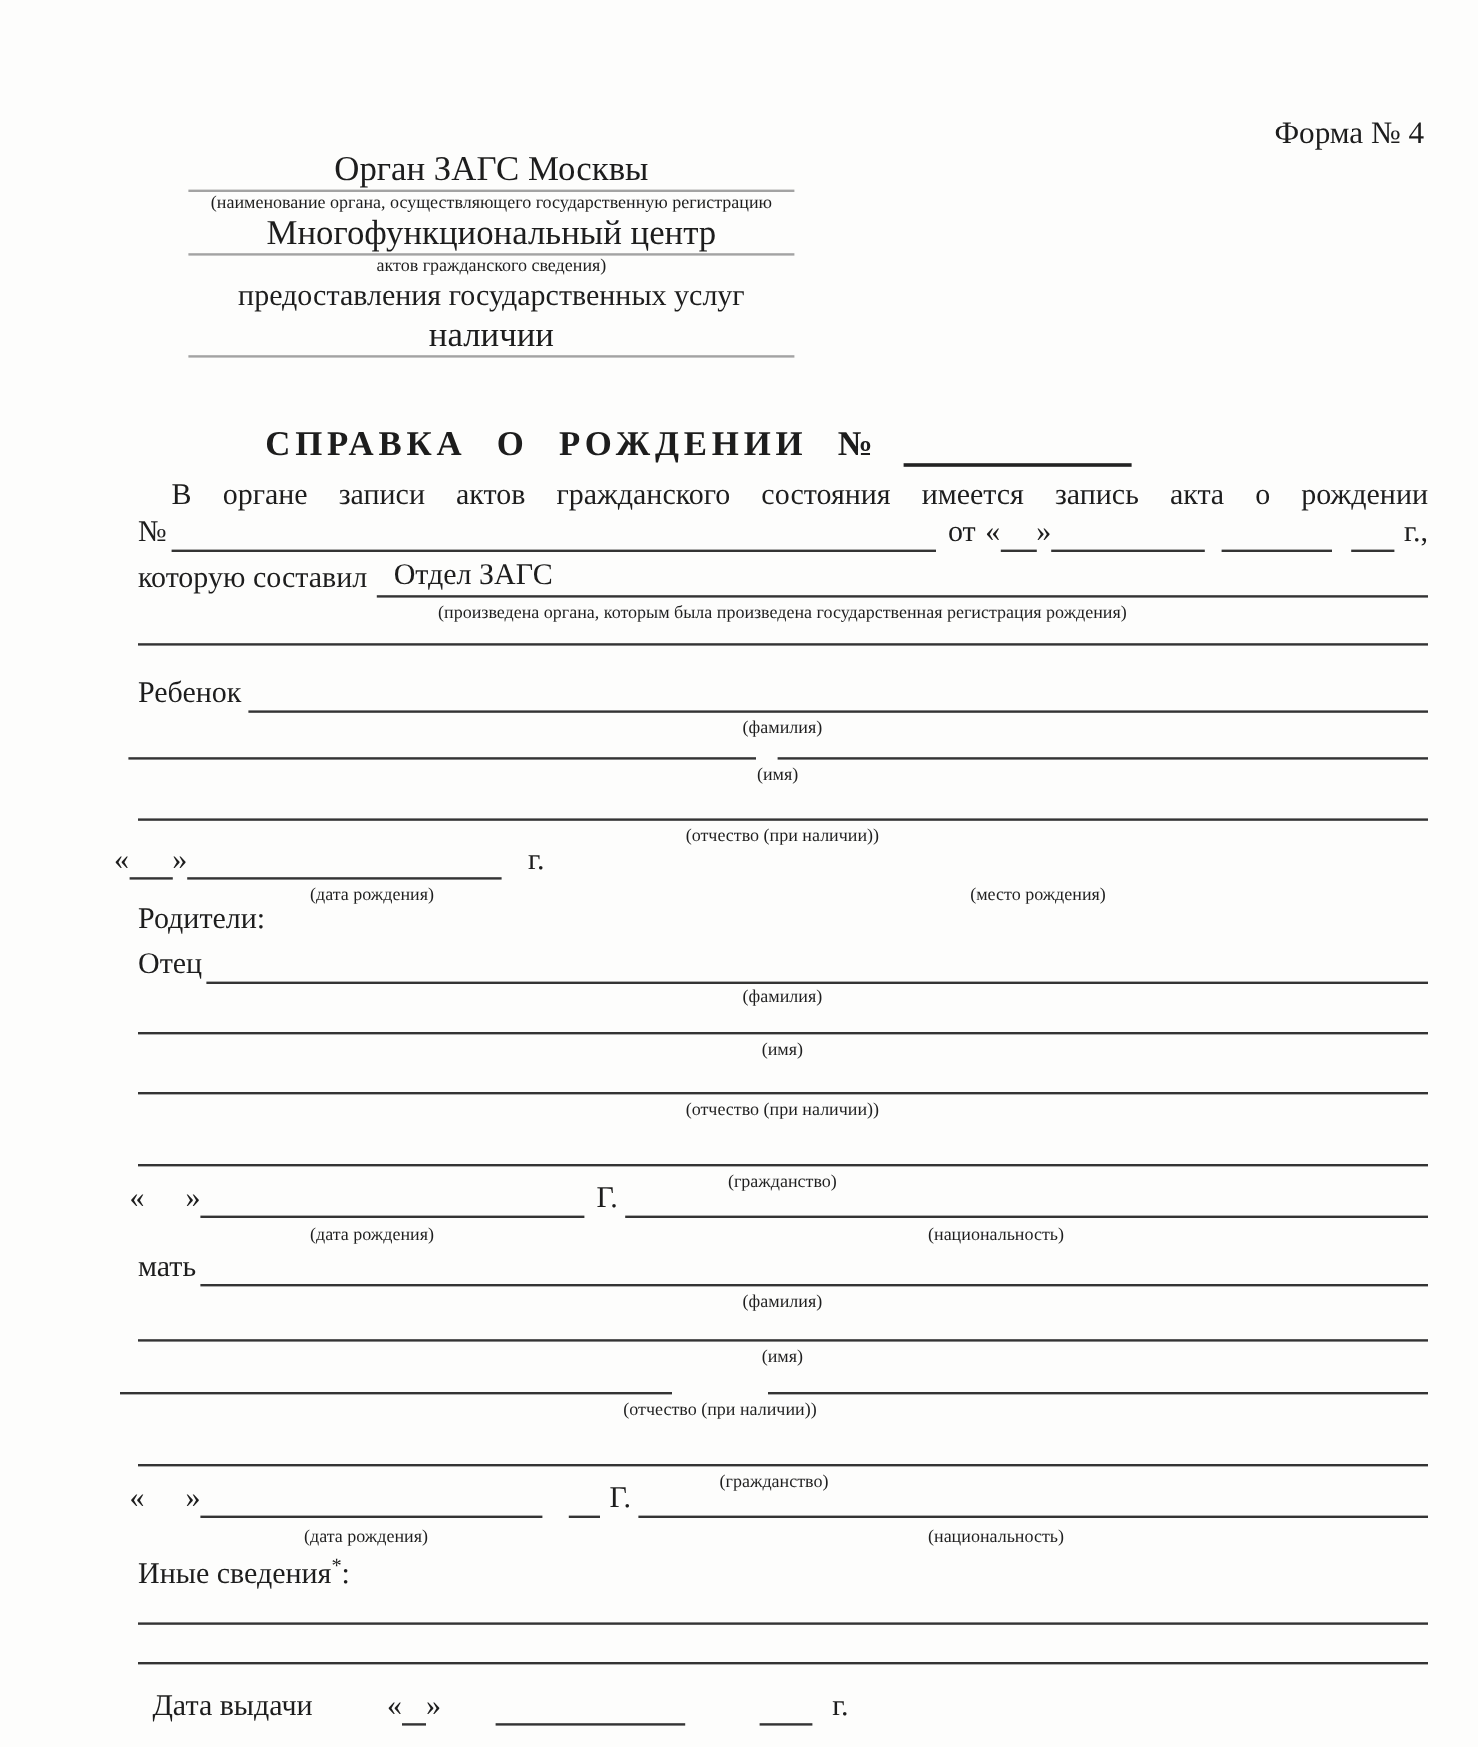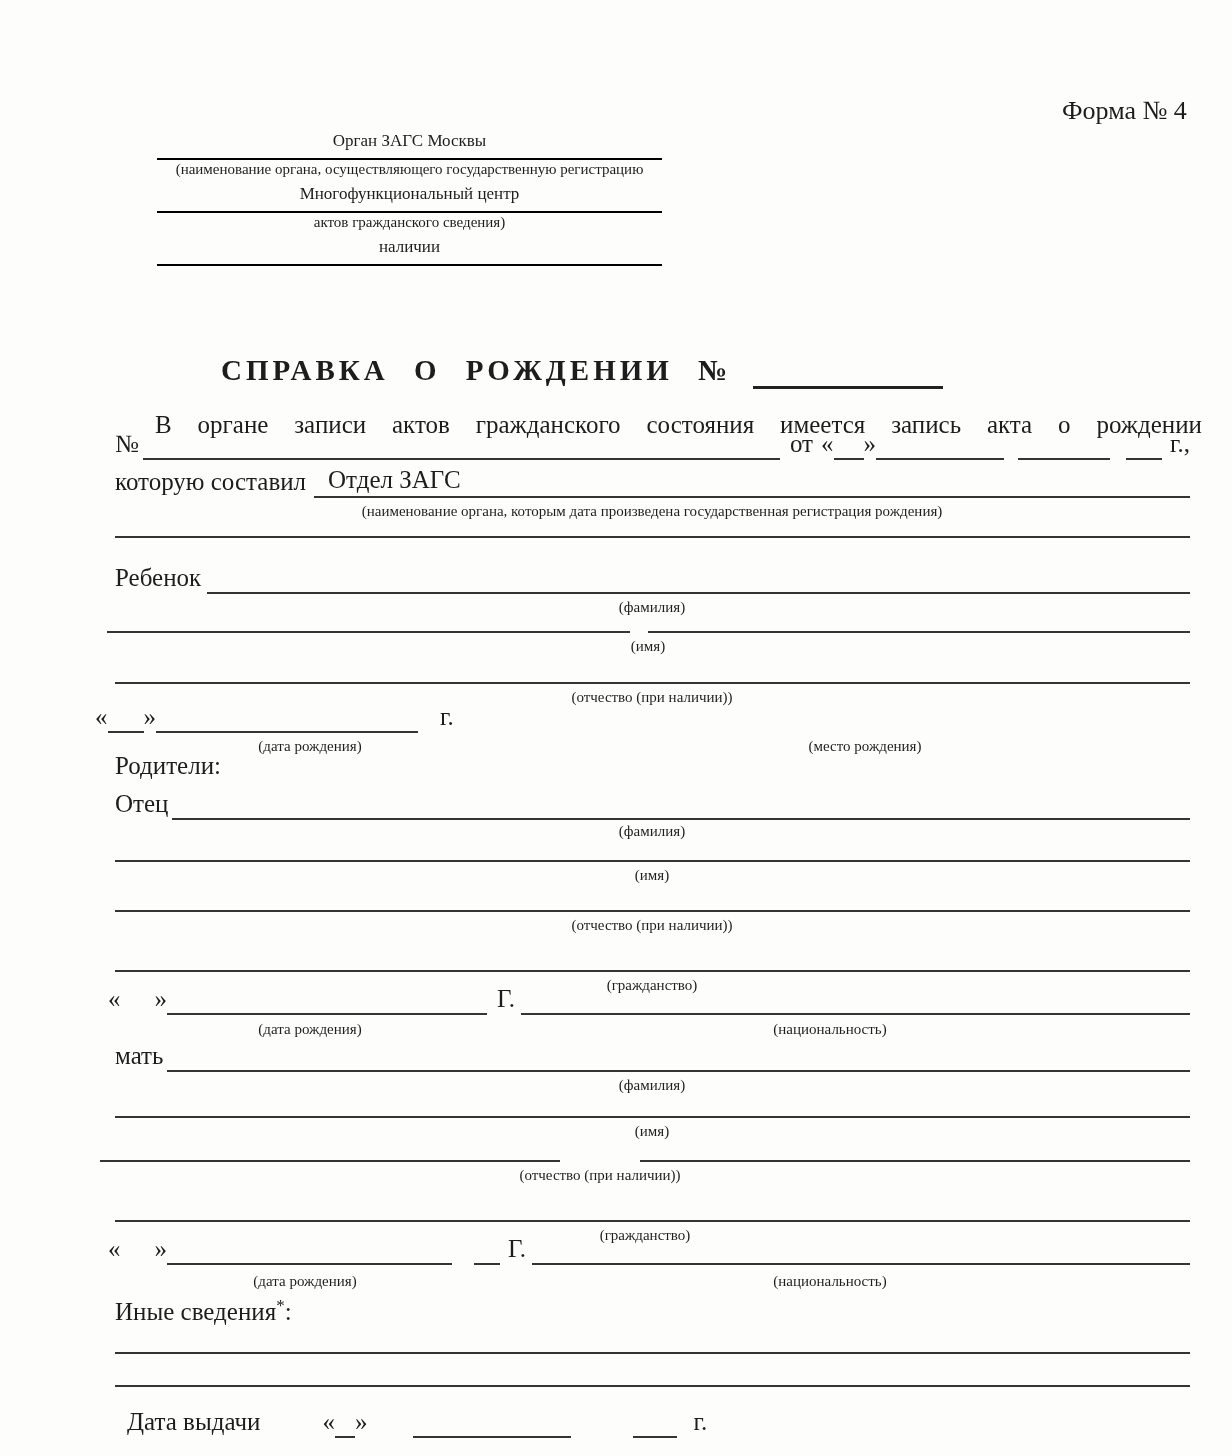--- a/index.html
+++ b/index.html
@@ -20,48 +20,49 @@
   .grow{flex:1 1 auto;}
   .fld .val{line-height:1.1;padding-bottom:1px;white-space:nowrap;}
   .hr{position:absolute;border-top:2px solid #343434;}
   .cap{
     position:absolute;transform:translateX(-50%);
     font-size:15px;line-height:1.2;white-space:nowrap;color:#1f1f1f;
   }
   .static{position:absolute;font-size:25px;line-height:1.15;white-space:nowrap;}
   
   .org{position:absolute;left:157px;top:126px;width:505px;text-align:center;}
-  .org .v{font-size:17px;line-height:30px;padding-bottom:2px;border-bottom:2px solid #000000;}
+  .org .v{font-size:29px;line-height:30px;padding-bottom:2px;border-bottom:2px solid #a3a3a3;}
   .org .p{font-size:25px;line-height:30px;padding-bottom:2px;}
   .org .c{font-size:15px;line-height:19px;}
   .title-row{position:absolute;left:221px;top:336px;height:40px;display:flex;align-items:flex-end;margin-top:13px;}
   .title-text{
     font-size:29px;font-weight:bold;letter-spacing:4px;word-spacing:14px;
     white-space:nowrap;padding-bottom:2px;
   }
   .title-line{width:190px;border-bottom:3px solid #222;align-self:stretch;margin-left:22px;}
   .intro{
-    position:absolute;left:115px;top:398px;width:1075px;margin:12px;
+    position:absolute;left:115px;top:398px;width:1075px;margin:0;
     font-size:25px;line-height:1.2;text-indent:28px;
     text-align:justify;text-align-last:justify;
   }
   sup.ast{font-size:17px;line-height:0;vertical-align:super;}
 </style>
 </head>
 <body>
 
 <div class="page">
 
   <div class="static" style="left:1062px;top:96px;font-size:26px;">Форма № 4</div>
 
   <div class="org">
     <div class="v">Орган ЗАГС Москвы</div>
     <div class="c">(наименование органа, осуществляющего государственную регистрацию</div>
     <div class="v">Многофункциональный центр</div>
     <div class="c">актов гражданского сведения)</div>
+    <div class="p">предоставления государственных услуг</div>
     <div class="v">наличии</div>
   </div>
 
   <div class="title-row">
     <span class="title-text">СПРАВКА О РОЖДЕНИИ №</span>
     <span class="title-line fld" style="border-bottom-width:3px;"></span>
   </div>
 
   <p class="intro">В органе записи актов гражданского состояния имеется запись акта о рождении</p>
 
@@ -77,21 +78,21 @@
     <span class="fld" style="width:36px;margin-left:16px;"></span>
     <span class="lbl" style="margin-left:8px;">г.,</span>
   </div>
 
   <div class="row" style="left:115px;top:464px;width:1075px;height:34px;">
     <span class="lbl">которую составил</span>
     <span class="fld grow" style="margin-left:8px;">
       <span class="val" style="padding-left:14px;">Отдел ЗАГС</span>
     </span>
   </div>
-  <div class="cap" style="left:652px;top:502px;">(наименование органа, которым дата произведена государственная регистрация рождения)</div>
+  <div class="cap" style="left:652px;top:502px;">(произведена органа, которым была произведена государственная регистрация рождения)</div>
 
   <div class="hr" style="left:115px;top:536px;width:1075px;"></div>
 
   <div class="row" style="left:115px;top:560px;width:1075px;height:34px;">
     <span class="lbl">Ребенок</span>
     <span class="fld grow" style="margin-left:6px;"></span>
   </div>
   <div class="cap" style="left:652px;top:598px;">(фамилия)</div>
 
   <div class="row" style="left:107px;top:601px;width:1083px;height:32px;">

